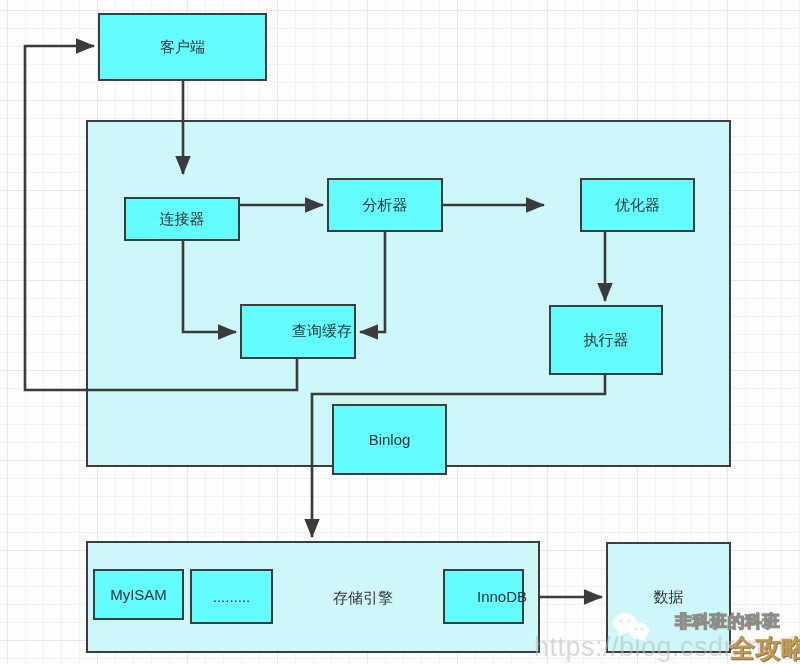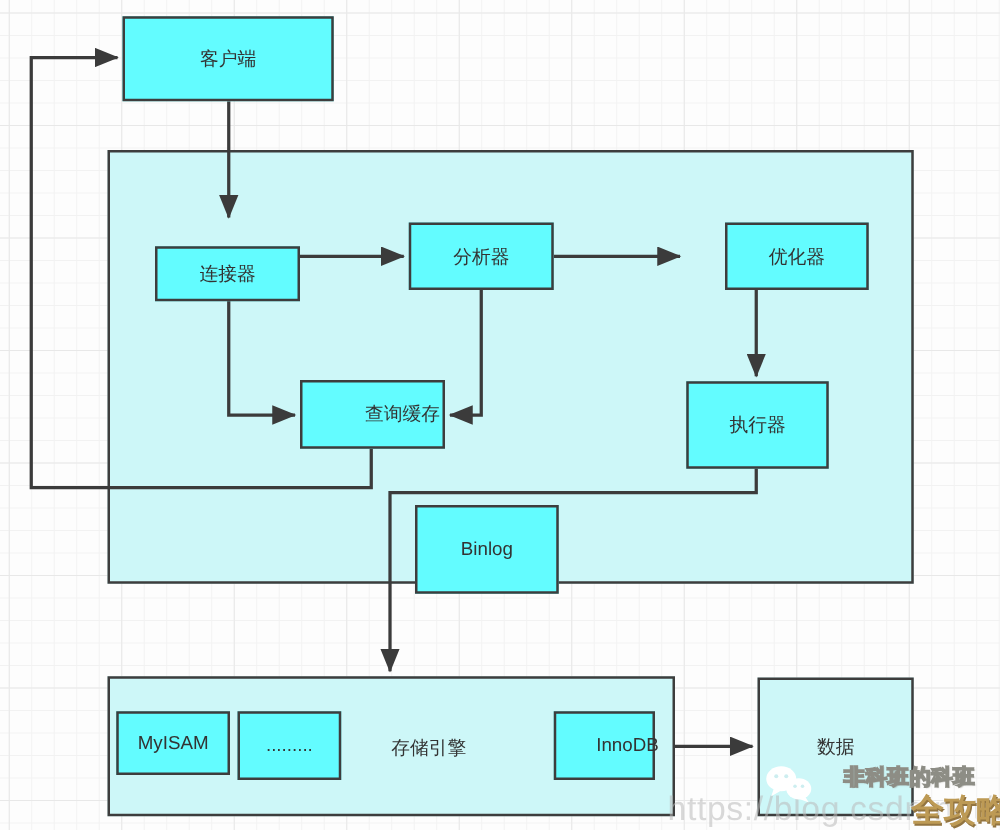--- a/index.html
+++ b/index.html
@@ -141,21 +141,21 @@
   </div>
 
   <div class="box node" style="left:93px; top:569px; width:91px; height:51px;">
     <span>MyISAM</span>
   </div>
 
   <div class="box node" style="left:190px; top:569px; width:83px; height:55px;">
     <span>.........</span>
   </div>
 
-  <div class="plain-label" style="left:313px; top:589px; width:80px; text-align:left;">存储引擎</div>
+  <div class="plain-label" style="left:313px; top:589px; width:80px; text-align:right;">存储引擎</div>
 
   <div class="box node" style="left:443px; top:569px; width:81px; height:55px;padding-left:37px;">
     <span>InnoDB</span>
   </div>
 
   <div class="wm-url">https://blog.csdn.net/qq_4</div>
 
   <svg class="wm-icon" width="38" height="30" viewBox="0 0 38 30">
     <ellipse cx="13" cy="11" rx="12" ry="10" fill="#ffffff"></ellipse>
     <path d="M7 19 L5 25 L12 21 Z" fill="#ffffff"></path>

